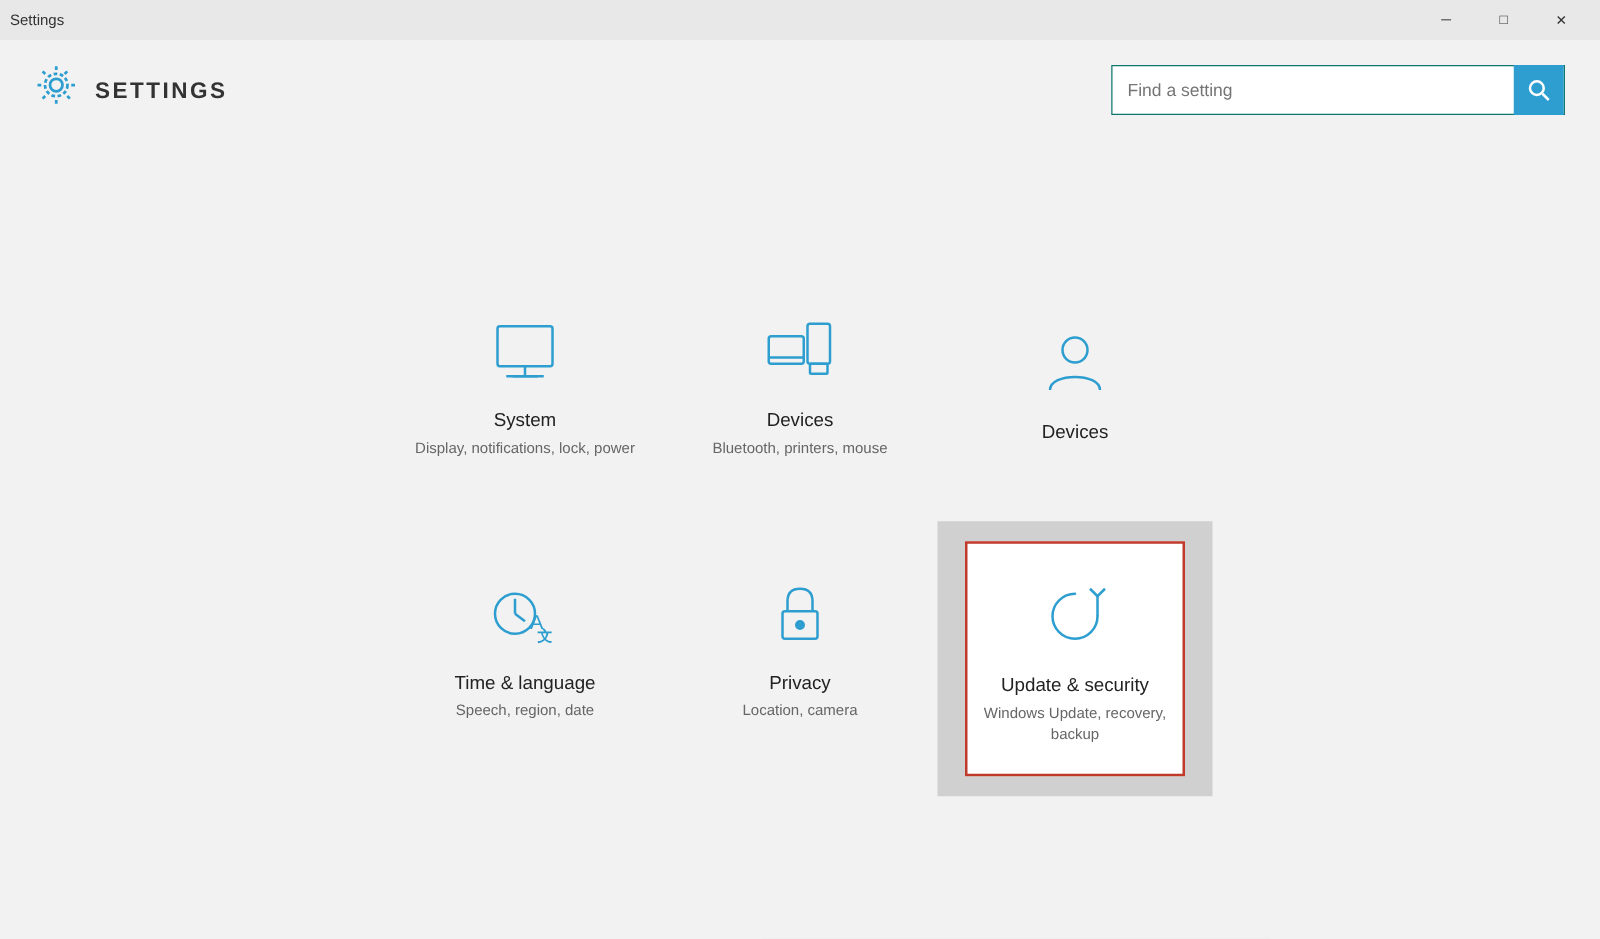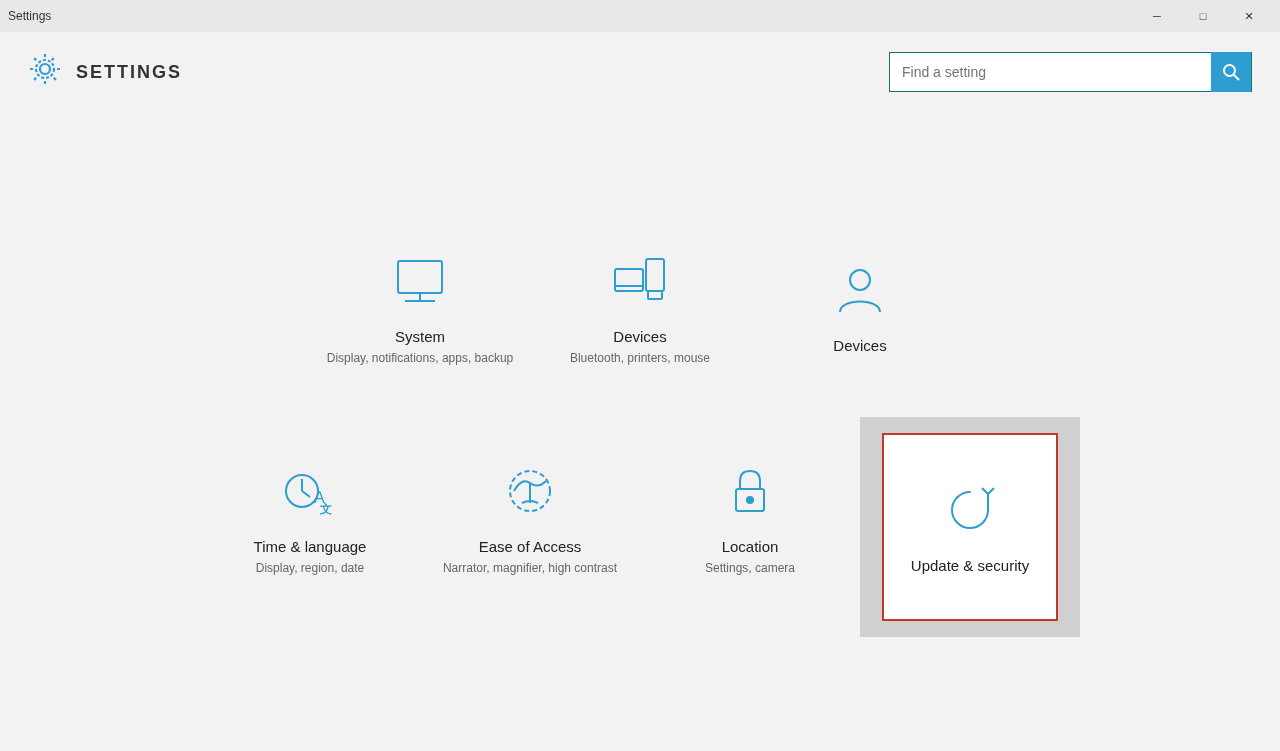--- a/index.html
+++ b/index.html
@@ -220,21 +220,21 @@
         <div class="tile">
           <div class="tile-icon">
             <svg viewBox="0 0 60 60" fill="none" stroke="#2d9ecf" stroke-width="2">
       <rect x="8" y="10" width="44" height="32" rx="2"></rect>
       <line x1="20" y1="50" x2="40" y2="50"></line>
       <line x1="15" y1="50" x2="45" y2="50"></line>
       <line x1="30" y1="42" x2="30" y2="50"></line>
     </svg>
           </div>
           <div class="tile-name">System</div>
-          <div class="tile-desc">Display, notifications, apps, backup</div>
+          <div class="tile-desc">Display, notifications, lock, power</div>
         </div>
         <div class="tile">
           <div class="tile-icon">
             <svg viewBox="0 0 60 60" fill="none" stroke="#2d9ecf" stroke-width="2">
       <rect x="5" y="18" width="28" height="22" rx="2"></rect>
       <rect x="36" y="8" width="18" height="32" rx="2"></rect>
       <rect x="38" y="40" width="14" height="8" rx="1"></rect>
       <line x1="5" y1="35" x2="33" y2="35"></line>
     </svg>
           </div>
@@ -257,54 +257,42 @@
           <div class="tile-icon">
             <svg viewBox="0 0 60 60" fill="none" stroke="#2d9ecf" stroke-width="2">
       <circle cx="22" cy="30" r="16"></circle>
       <line x1="22" y1="18" x2="22" y2="30"></line>
       <line x1="22" y1="30" x2="30" y2="36"></line>
       <text x="34" y="42" font-size="16" fill="#2d9ecf" stroke="none" font-family="Arial">A</text>
       <text x="40" y="52" font-size="12" fill="#2d9ecf" stroke="none" font-family="Arial" font-weight="bold">文</text>
     </svg>
           </div>
           <div class="tile-name">Time &amp; language</div>
-          <div class="tile-desc">Display, region, date</div>
-        </div>
-        <div class="tile">
-          <div class="tile-icon">
-            <svg viewBox="0 0 60 60" fill="none" stroke="#2d9ecf" stroke-width="2">
-      <circle cx="30" cy="30" r="20" stroke-dasharray="5 3"></circle>
-      <path d="M14 30 Q22 16 30 22"></path>
-      <path d="M30 22 Q38 28 46 20"></path>
-      <line x1="30" y1="22" x2="30" y2="42"></line>
-      <path d="M22 42 Q30 38 38 42"></path>
-    </svg>
-          </div>
-          <div class="tile-name">Ease of Access</div>
-          <div class="tile-desc">Narrator, magnifier, high contrast</div>
+          <div class="tile-desc">Speech, region, date</div>
         </div>
         <div class="tile">
           <div class="tile-icon">
             <svg viewBox="0 0 60 60" fill="none" stroke="#2d9ecf" stroke-width="2">
       <rect x="16" y="28" width="28" height="22" rx="2"></rect>
       <path d="M20 28 L20 20 Q20 10 30 10 Q40 10 40 20 L40 28"></path>
       <circle cx="30" cy="39" r="3" fill="#2d9ecf"></circle>
     </svg>
           </div>
-          <div class="tile-name">Location</div>
-          <div class="tile-desc">Settings, camera</div>
+          <div class="tile-name">Privacy</div>
+          <div class="tile-desc">Location, camera</div>
         </div>
         <div class="tile-outer-selected" style="width: 220px; height: 220px; display: flex; align-items: center; justify-content: center; background: rgb(208, 208, 208); cursor: pointer;">
           <div class="tile-inner-selected" style="background: white; border: 2px solid rgb(192, 57, 43); width: 176px; height: 188px; display: flex; flex-direction: column; align-items: center; justify-content: center; text-align: center; padding: 10px;">
             <div class="tile-icon">
               <svg viewBox="0 0 60 60" fill="none" stroke="#2d9ecf" stroke-width="2.5">
       <path d="M30 12 A18 18 0 1 0 48 30" stroke-linecap="round"></path>
       <polyline points="42,8 48,14 54,8"></polyline>
       <line x1="48" y1="14" x2="48" y2="30"></line>
     </svg>
             </div>
             <div class="tile-name">Update &amp; security</div>
+            <div class="tile-desc">Windows Update, recovery, backup</div>
           </div>
         </div>
       </div>
 
   </div>
 </div>
 
 </body></html>

